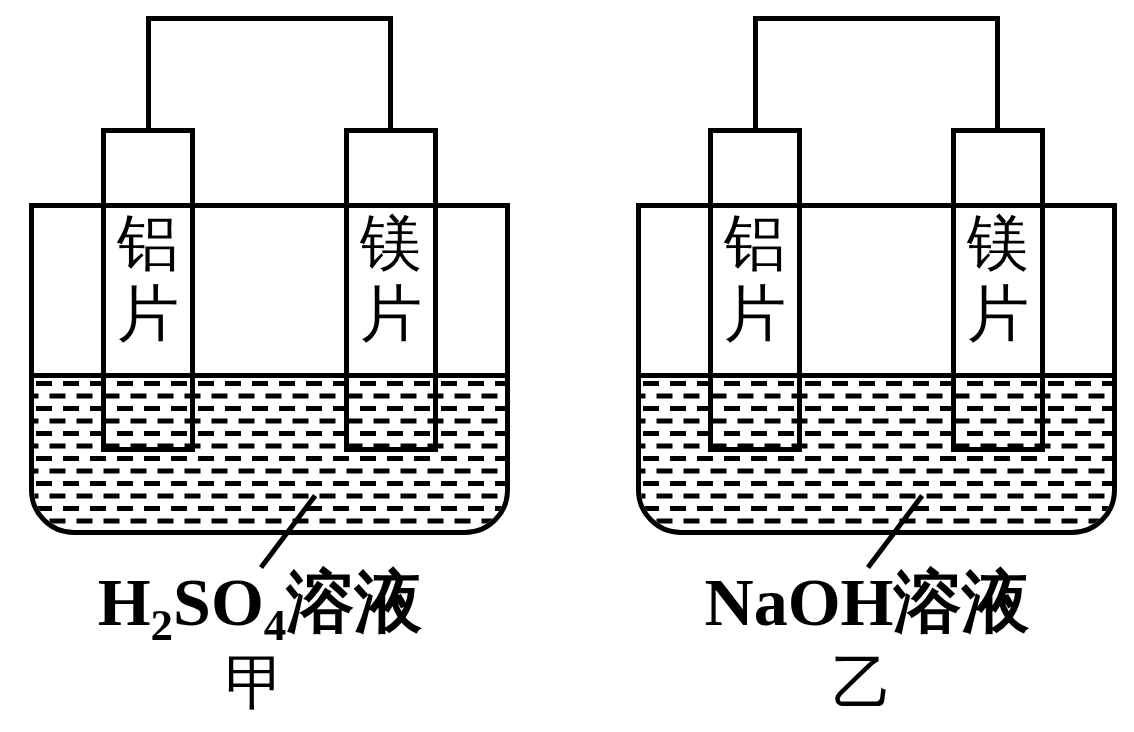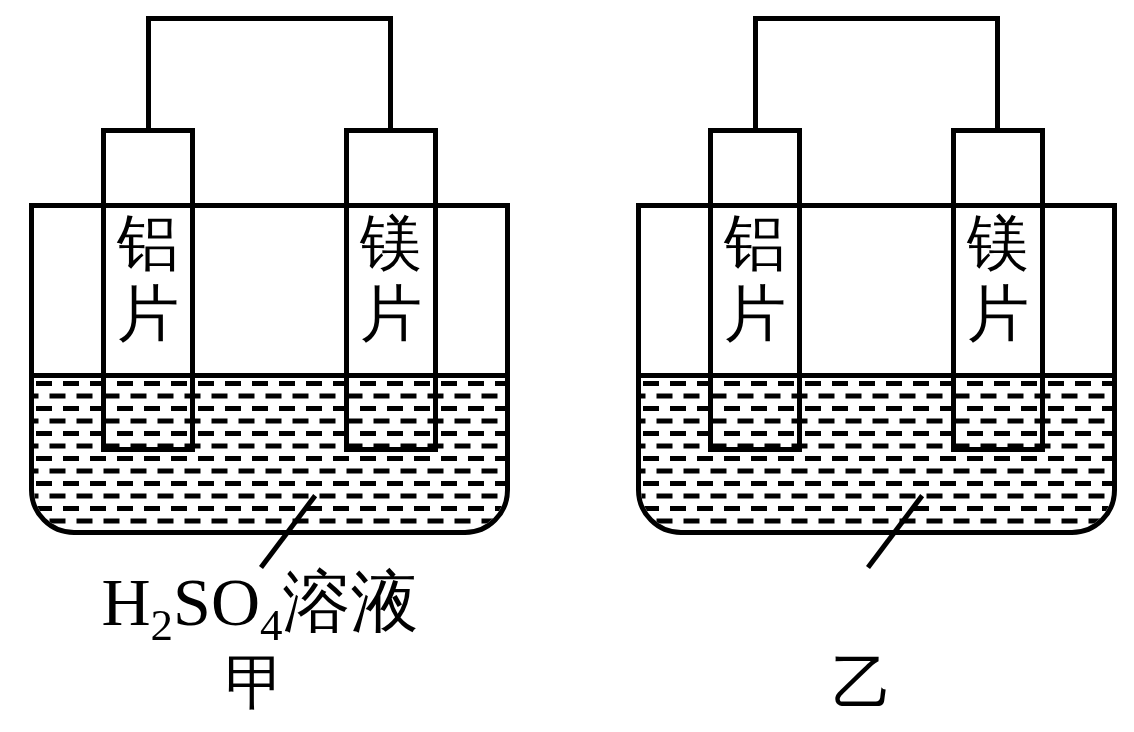--- a/index.html
+++ b/index.html
@@ -54,21 +54,21 @@
 
   
   .leader {
     position: absolute; left: 261px; top: 565px; width: 90px; height: 5px;
     background: #000; transform-origin: 0 50%; transform: rotate(-53deg);
   }
 
   
   .solution-label {
     position: absolute; left: 60px; top: 562px; width: 400px; height: 84px;
-    text-align: center; font-size: 68px; line-height: 80px; white-space: nowrap;
+    text-align: center; font-size: 68px; line-height: 80px; white-space: nowrap; font-weight: bold;
   }
   .solution-label .sub { font-size: 45px; position: relative; top: 15px; }
 
   
   .caption {
     position: absolute; left: 55px; top: 650px; width: 400px;
     text-align: center; font-size: 60px; line-height: 66px;
   }
 </style>
 </head>
@@ -103,16 +103,17 @@
     <div class="wire"></div>
     <div class="electrode-label el-left">
         <span class="vchar">铝</span>
         <span class="vchar">片</span>
       </div>
     <div class="electrode-label el-right">
         <span class="vchar">镁</span>
         <span class="vchar">片</span>
       </div>
     <div class="leader"></div>
+    <div class="solution-label"><span>NaOH</span><span class="sub"></span><span></span><span class="sub"></span><span>溶液</span></div>
     <div class="caption">乙</div>
   </section>
 
 </div>
 
 </body></html>

